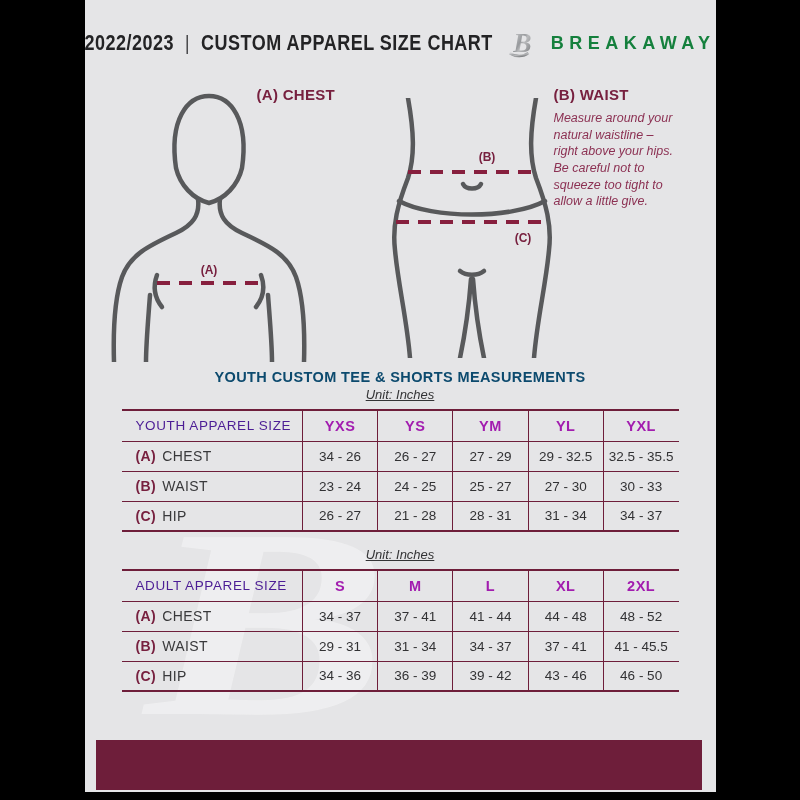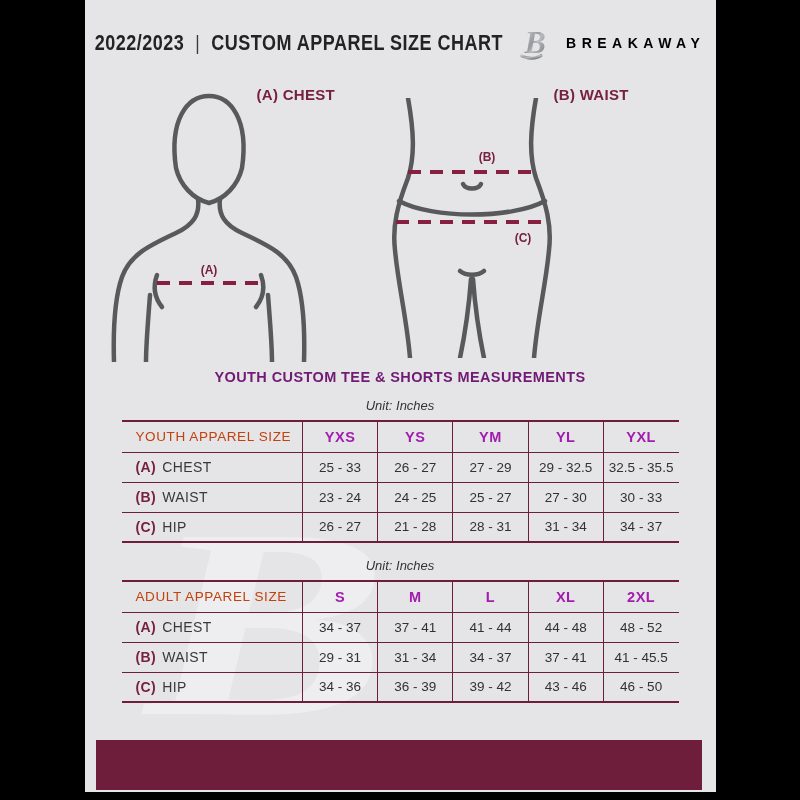--- a/index.html
+++ b/index.html
@@ -25,21 +25,21 @@
     position:absolute;top:22px;left:0;right:0;z-index:2;
     display:flex;justify-content:center;align-items:center;gap:13px;
   }
   .hdr-text{
     display:flex;align-items:center;gap:11px;
     font-weight:700;font-size:18px;letter-spacing:.5px;color:#232325;
     transform:scaleY(1.22);white-space:nowrap;
   }
   .hdr-divider{font-weight:400;color:#3a3a3c;font-size:17px;}
   .brand{
-    font-size:14px;font-weight:700;letter-spacing:5.5px;color:#000000;white-space:nowrap;
+    font-size:18px;font-weight:700;letter-spacing:5.5px;color:#15803d;white-space:nowrap;
   }
   .logo{display:block;}
   
   .fig-torso{position:absolute;left:24px;top:82px;z-index:1;}
   .fig-hips{position:absolute;left:302px;top:98px;z-index:1;}
   .bodyline{stroke:var(--silhouette);stroke-width:4.5;fill:none;stroke-linecap:round;}
   .dashline{stroke:#871f3e;stroke-width:4;fill:none;stroke-dasharray:13 9;}
   .figlabel{font:700 12px "Liberation Sans",sans-serif;fill:#77203f;}
   .instr{position:absolute;z-index:2;}
   .instr-a{left:172px;top:86px;width:140px;}
@@ -49,32 +49,32 @@
     margin:0 0 7px 0;font-size:15px;font-weight:700;letter-spacing:.3px;color:#77203f;
   }
   .instr p{
     margin:0;font-style:italic;font-weight:500;font-size:12.5px;line-height:1.33;
     color:var(--maroon-text);white-space:pre-line;
   }
   
   .section{position:absolute;left:0;width:100%;text-align:center;z-index:2;}
   .section-youth{top:369px;}
   .section-adult{top:545px;}
-  .section h2{margin:0;font-size:14.5px;font-weight:700;letter-spacing:.4px;color:#701a75;}
-  .unit{margin-top:13px;font-style:italic;font-weight:500;font-size:13px;color:#343436;}
+  .section h2{margin:0;font-size:14.5px;font-weight:700;letter-spacing:.4px;color:#0c4a6e;}
+  .unit{margin-top:2px;font-style:italic;font-weight:500;font-size:13px;color:#343436;text-decoration:underline;}
   table.tbl{
     width:557px;margin:7px auto 0;border-collapse:collapse;table-layout:fixed;
   }
   .tbl thead tr{border-top:2px solid var(--maroon);border-bottom:1px solid var(--maroon);}
   .tbl tbody tr{border-bottom:1px solid var(--maroon);}
   .tbl tbody tr:last-child{border-bottom:2px solid var(--maroon);}
   .tbl tr > * + *{border-left:1px solid var(--maroon);}
   .tbl th,.tbl td{padding:0;}
   .tbl thead th{height:31px;font-weight:700;font-size:14.5px;letter-spacing:.5px;color:#a21caf;}
-  .tbl th.corner{width:181px;text-align:left;padding-left:14px;font-weight:400;font-size:13.5px;letter-spacing:.6px;color:#c2410c;}
+  .tbl th.corner{width:181px;text-align:left;padding-left:14px;font-weight:400;font-size:13.5px;letter-spacing:.6px;color:#4c1d95;}
   .tbl tbody th{height:30px;text-align:left;padding-left:14px;font-weight:400;font-size:14px;letter-spacing:.4px;color:#39393b;}
   .tbl tbody th .prefix{color:#77203f;font-weight:700;margin-right:6px;}
   .tbl tbody td{height:30px;font-size:13.5px;font-weight:500;color:#323234;text-align:center;}
   
   .watermark{
     position:absolute;left:60px;top:488px;z-index:0;
     font:700 italic 270px "Liberation Serif",serif;line-height:1;
     color:#fff;opacity:.38;transform:scaleX(1.35);transform-origin:left top;
     pointer-events:none;user-select:none;
   }
@@ -134,20 +134,26 @@
     <path class="bodyline" d="M84,181 C82,208 78,236 73,260"></path>
     <path class="bodyline" d="M86,181 C88,208 92,236 97,260"></path>
     <path class="dashline" d="M21,74 L149,74"></path>
     <text class="figlabel" x="100" y="63" text-anchor="middle">(B)</text>
     <path class="dashline" d="M9,124 L161,124"></path>
     <text class="figlabel" x="136" y="144" text-anchor="middle">(C)</text>
   </svg>
 
   <div class="instr instr-b">
     <h3>(B) WAIST</h3>
+    <p>Measure around your
+natural waistline –
+right above your hips.
+Be careful not to
+squeeze too tight to
+allow a little give.</p>
   </div>
 
   <div class="instr instr-c">
   </div>
 
   <div class="section section-youth">
     <h2>YOUTH CUSTOM TEE &amp; SHORTS MEASUREMENTS</h2>
     <div class="unit">Unit: Inches</div>
     <table class="tbl">
       <thead>
@@ -156,21 +162,21 @@
             <th>YXS</th>
             <th>YS</th>
             <th>YM</th>
             <th>YL</th>
             <th>YXL</th>
           </tr>
         </thead>
       <tbody>
           <tr>
             <th><span class="prefix">(A)</span><span>CHEST</span></th>
-            <td>25 - 33</td>
+            <td>34 - 26</td>
             <td>26 - 27</td>
             <td>27 - 29</td>
             <td>29 - 32.5</td>
             <td>32.5 - 35.5</td>
           </tr>
           <tr>
             <th><span class="prefix">(B)</span><span>WAIST</span></th>
             <td>23 - 24</td>
             <td>24 - 25</td>
             <td>25 - 27</td>

